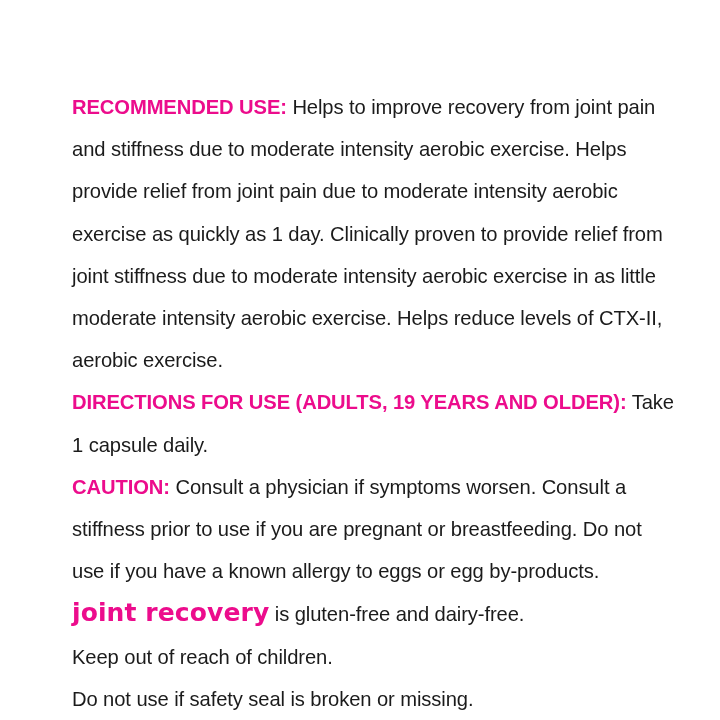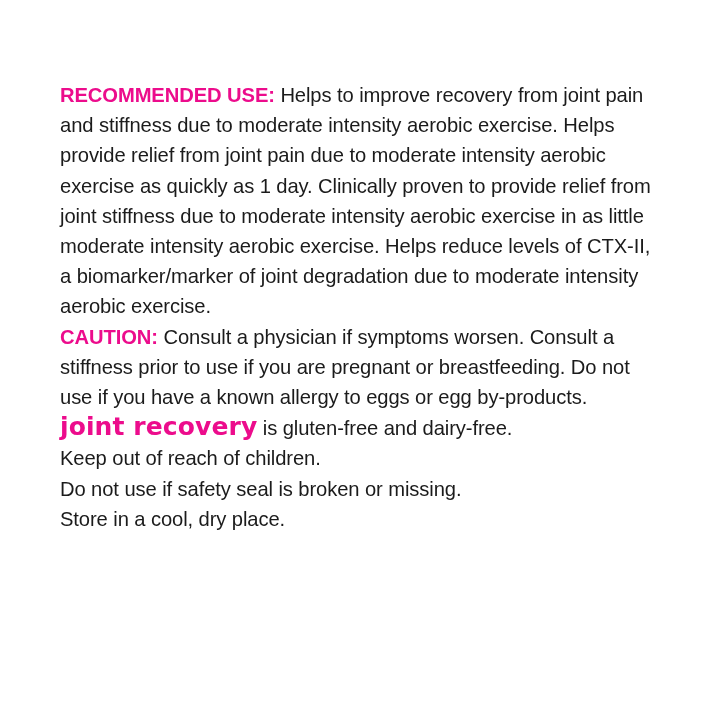--- a/index.html
+++ b/index.html
@@ -27,21 +27,21 @@
     position: absolute;
     left: 60px;
     top: 80px;
     width: 648px;
     font-size: 20.2px;
     line-height: 30.2px;
     color: var(--text-black);
     letter-spacing: -0.1px;
   }
   .line {
-    margin: 0;
+    margin: 12px;
     padding: 0;
     white-space: nowrap;
   }
   .h {
     font-weight: bold;
     color: var(--heading-pink);
   }
   .brand {
     font-family: "DejaVu Sans", sans-serif;
     font-weight: bold;
@@ -56,24 +56,27 @@
 <div class="page">
   <div class="label-block">
 
     <div>
       <p class="line"><span class="h">RECOMMENDED USE:</span><span> Helps to improve recovery from joint pain</span></p>
       <p class="line">and stiffness due to moderate intensity aerobic exercise. Helps</p>
       <p class="line">provide relief from joint pain due to moderate intensity aerobic</p>
       <p class="line">exercise as quickly as 1 day. Clinically proven to provide relief from</p>
       <p class="line">joint stiffness due to moderate intensity aerobic exercise in as little</p>
       <p class="line">moderate intensity aerobic exercise. Helps reduce levels of CTX-II,</p>
-      <p class="line">a biomarker/marker of joint degradation due to moderate intensity</p>
       <p class="line">aerobic exercise.</p>
     </div>
 
+    <div>
+      <p class="line"><span class="h">DIRECTIONS FOR USE (ADULTS, 19 YEARS AND OLDER):</span><span> Take</span></p>
+      <p class="line">1 capsule daily.</p>
+    </div>
 
     <div>
       <p class="line"><span class="h">CAUTION:</span><span> Consult a physician if symptoms worsen. Consult a</span></p>
       <p class="line">stiffness prior to use if you are pregnant or breastfeeding. Do not</p>
       <p class="line">use if you have a known allergy to eggs or egg by-products.</p>
     </div>
 
     <div>
       <p class="line"><span class="brand">joint recovery</span><span> is gluten-free and dairy-free.</span></p>
     </div>

